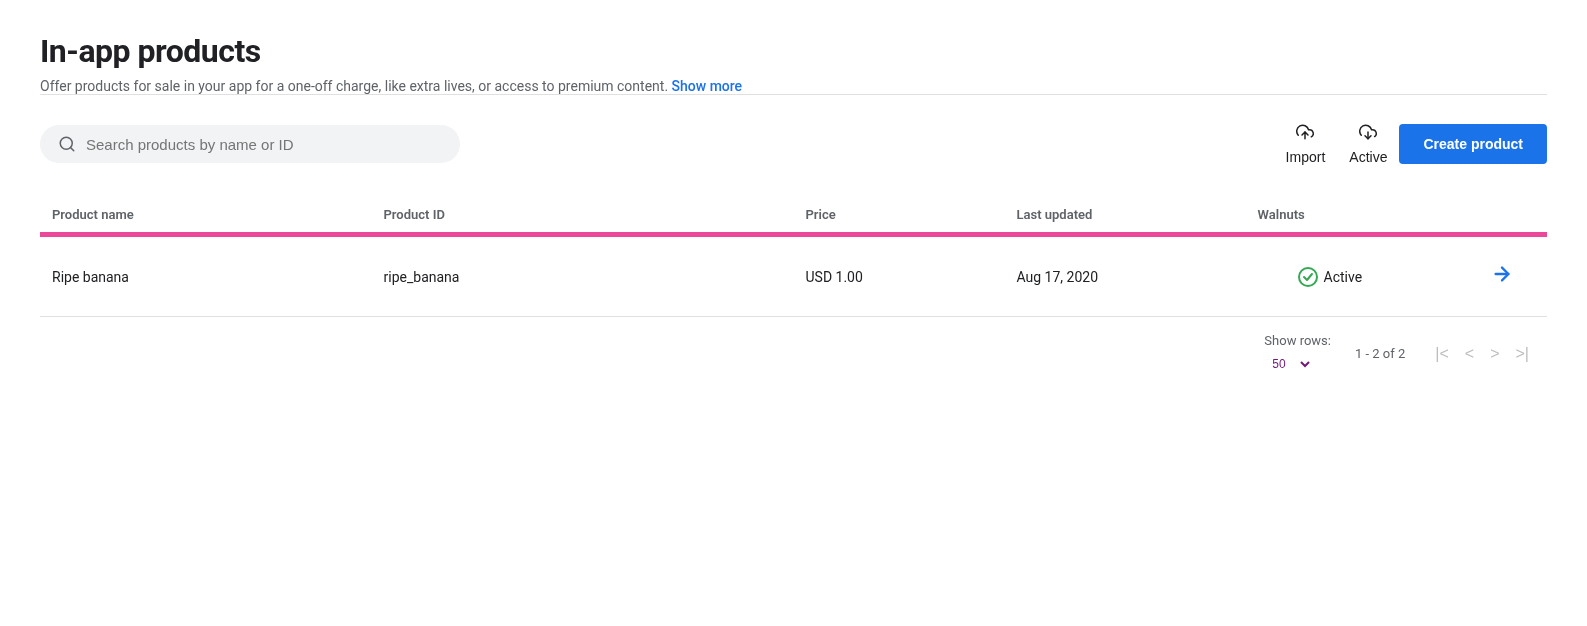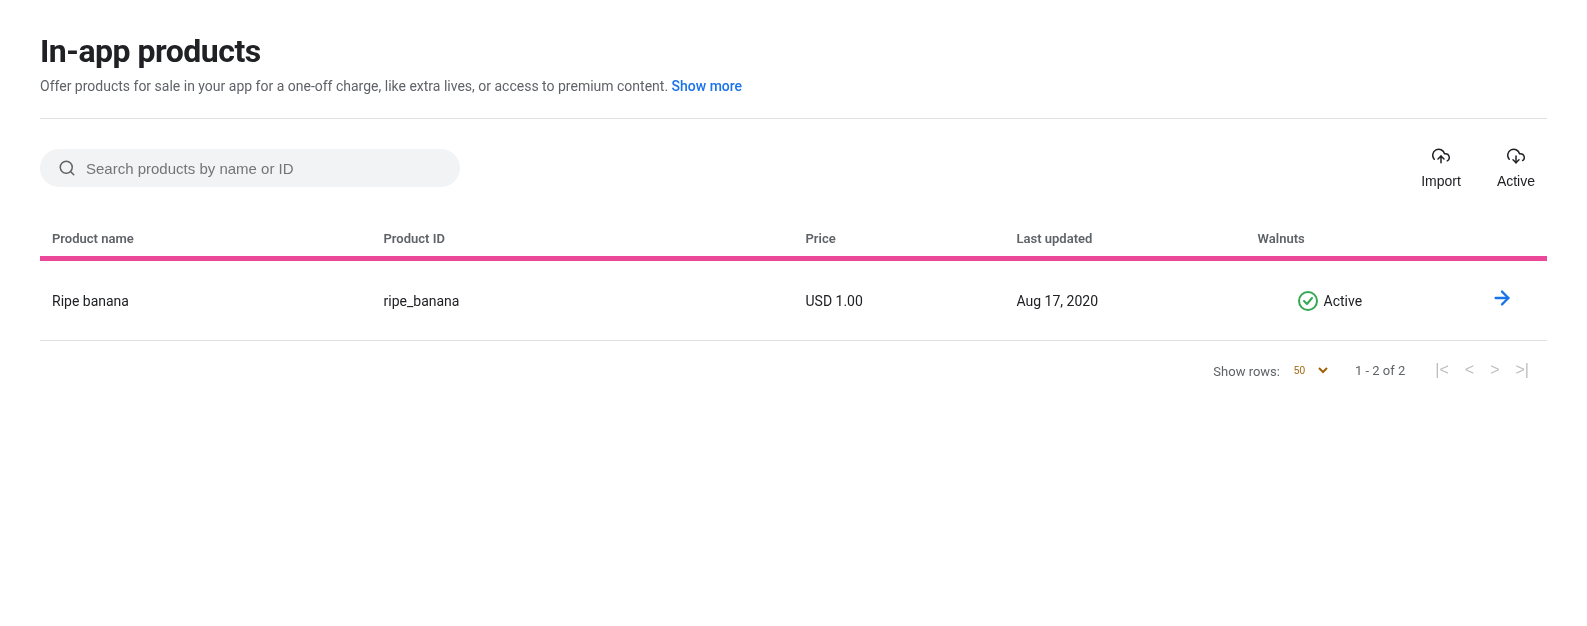--- a/index.html
+++ b/index.html
@@ -16,36 +16,34 @@
     .page-title {
       font-size: 32px;
       font-weight: 700;
       color: #202124;
       margin-bottom: 8px;
       letter-spacing: -0.5px;
     }
     .page-subtitle {
       font-size: 14px;
       color: #5f6368;
-      margin-bottom: 24px;
     }
     .page-subtitle a {
       color: #1a73e8;
       text-decoration: none;
       font-weight: 500;
     }
     .divider {
       border: none;
       border-top: 1px solid #e0e0e0;
       margin-bottom: 20px;
     }
     .toolbar {
       display: flex;
       align-items: center;
-      gap: 12px;
       margin-bottom: 24px;
     }
     .search-box {
       display: flex;
       align-items: center;
       background: #f1f3f4;
       border-radius: 24px;
       padding: 10px 18px;
       width: 420px;
       gap: 10px;
@@ -140,28 +138,29 @@
       display: flex;
       align-items: center;
       justify-content: flex-end;
       padding: 16px 12px;
       gap: 16px;
       font-size: 13px;
       color: #5f6368;
     }
     .show-rows {
       display: flex;
-      align-items: flex-end;
+      align-items: flex-start;
       gap: 6px;
+      flex-direction: column;
     }
     .rows-select {
       border: none;
       background: none;
-      font-size: 10px;
-      color: #a16207;
+      font-size: 12px;
+      color: #701a75;
       cursor: pointer;
       padding: 2px 4px;
     }
     .pagination-info {
       margin: 0 8px;
     }
     .pagination-btns {
       display: flex;
       align-items: center;
       gap: 4px;
@@ -214,20 +213,21 @@
       <span>Import</span>
     </button>
     <button class="btn-text">
       <svg width="18" height="18" viewBox="0 0 24 24" fill="none" stroke="#202124" stroke-width="2" stroke-linecap="round" stroke-linejoin="round">
         <polyline points="8 17 12 21 16 17"></polyline>
         <line x1="12" y1="12" x2="12" y2="21"></line>
         <path d="M20.88 18.09A5 5 0 0 0 18 9h-1.26A8 8 0 1 0 3 16.29"></path>
       </svg>
       <span>Active</span>
     </button>
+    <button class="btn-primary">Create product</button>
   </div>
 
   <table class="table">
     <thead>
       <tr>
         <th class="col-product-name">Product name</th>
         <th class="col-product-id">Product ID</th>
         <th class="col-price">Price</th>
         <th class="col-last-updated">Last updated</th>
         <th class="col-status">Walnuts</th>

